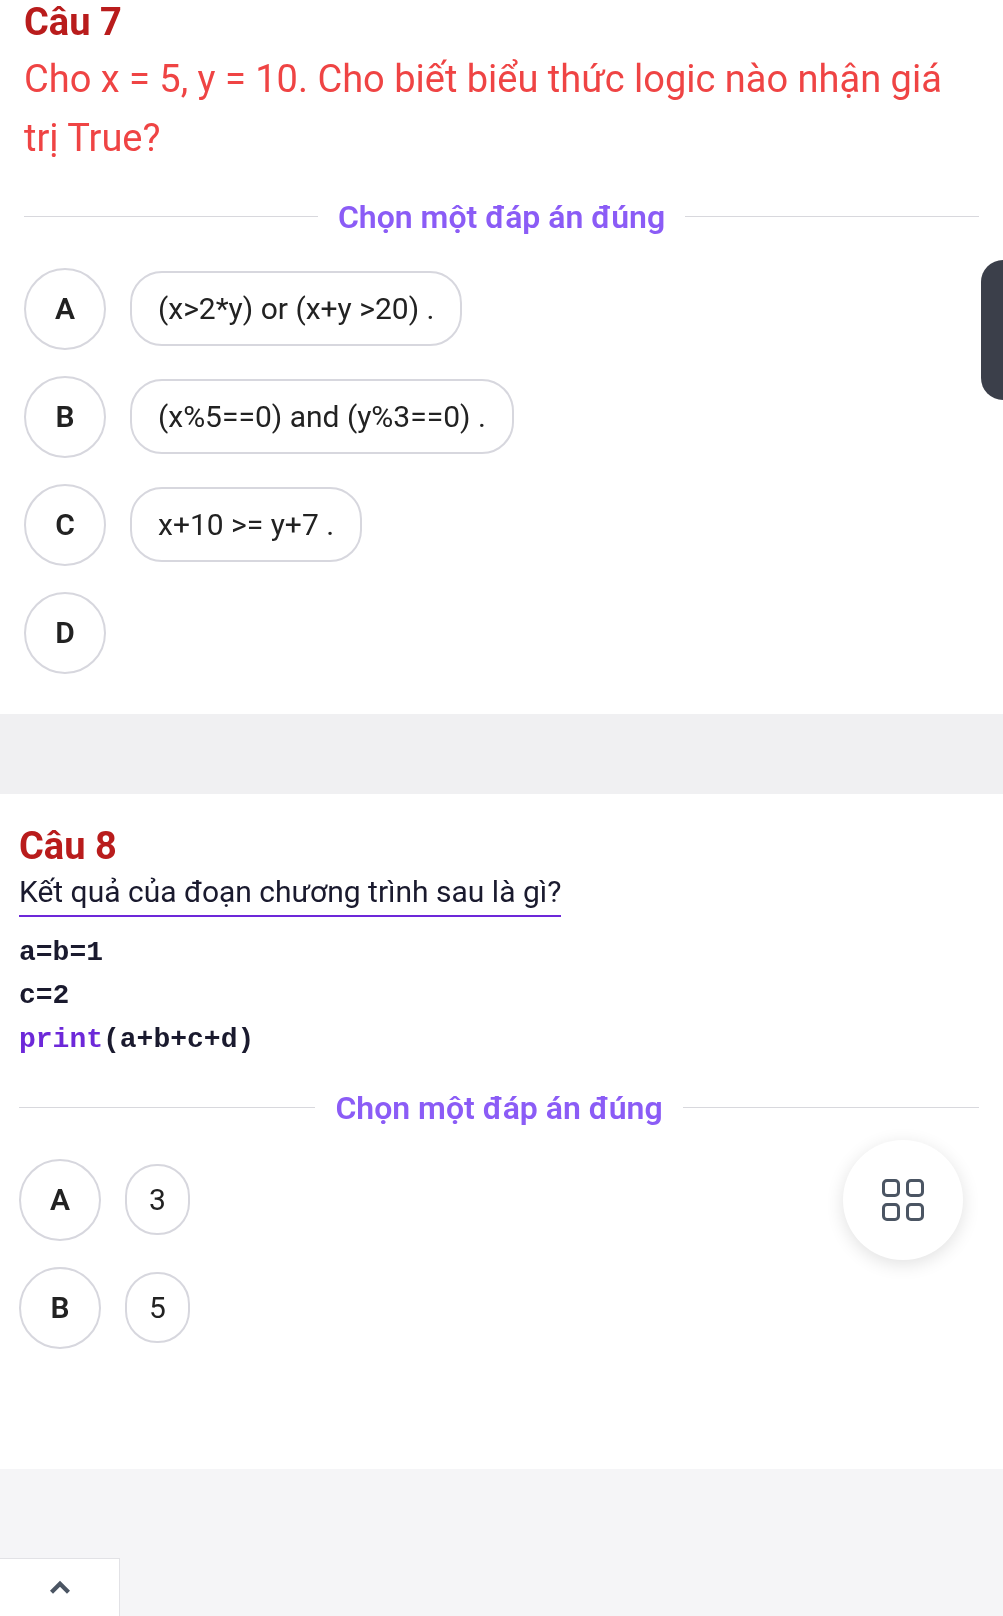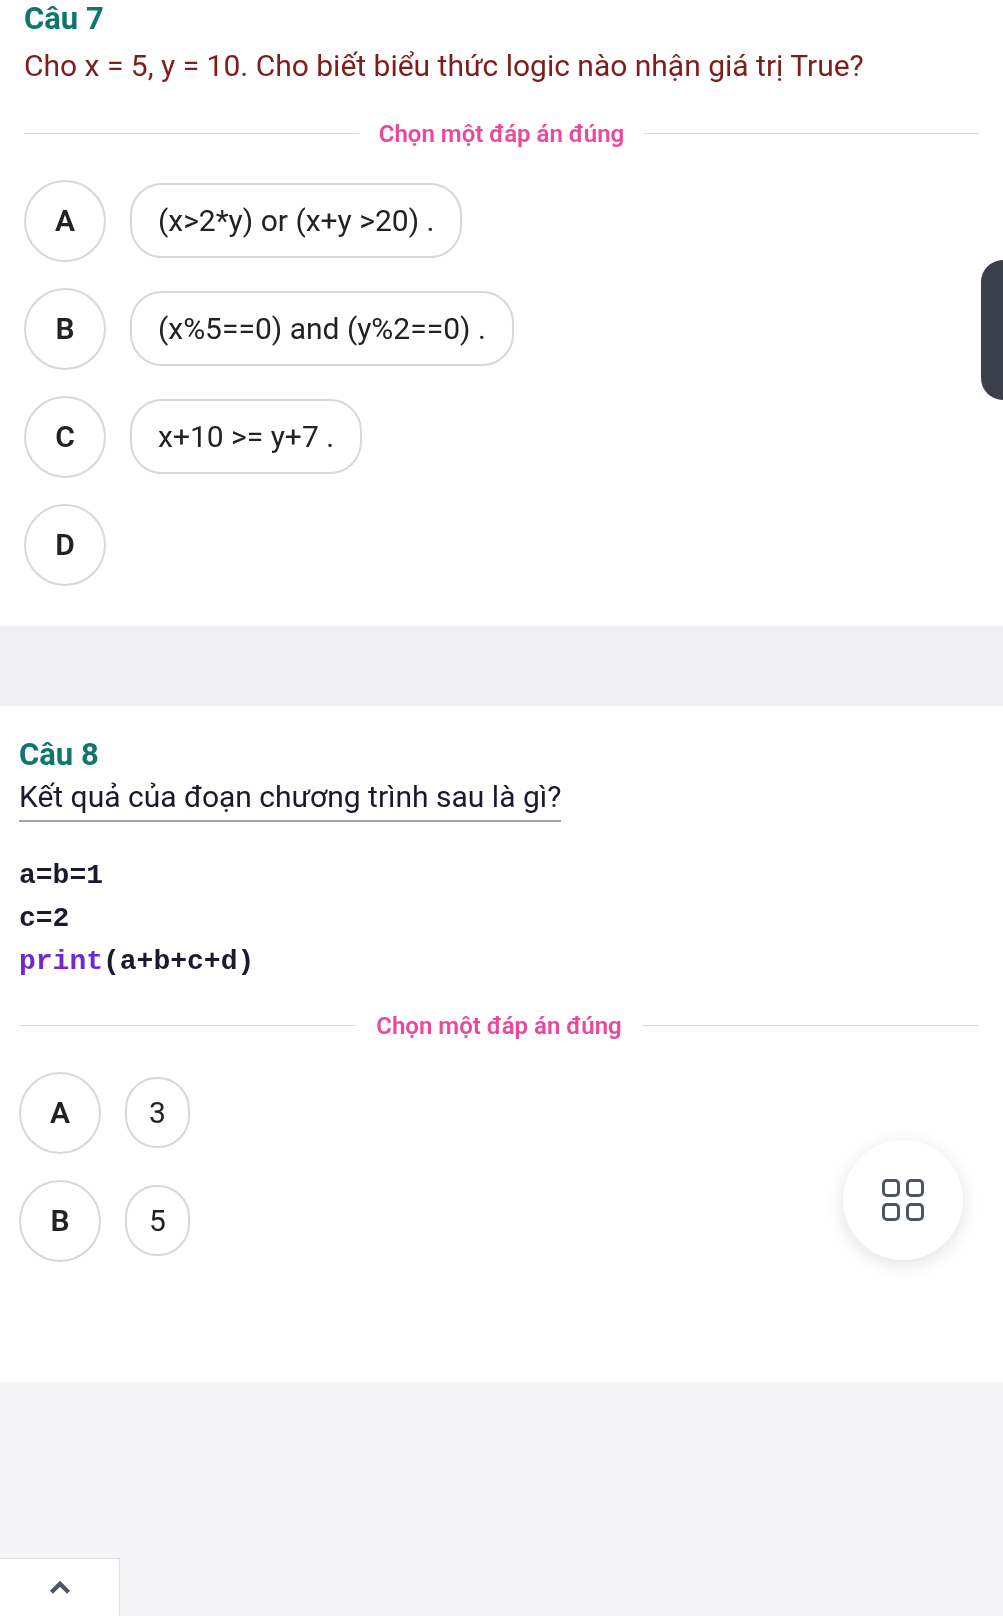--- a/index.html
+++ b/index.html
@@ -8,46 +8,46 @@
     background: #f5f5f7;
     width: 1003px;
     color: #1a1a2e;
   }
   .question-block {
     background: #ffffff;
     padding: 0 24px 40px 24px;
   }
   .question-block + .gap { height: 80px; background: #f0f0f2; }
   .q-title {
-    font-size: 31px;
+    font-size: 38px;
     font-weight: 700;
-    color: #0f766e;
+    color: #b91c1c;
     margin-bottom: 6px;
   }
   .q-text {
-    font-size: 30px;
-    color: #7f1d1d;
+    font-size: 38px;
+    color: #ef4444;
     line-height: 1.55;
     margin-bottom: 30px;
   }
   .divider-row {
     display: flex;
     align-items: center;
     margin: 28px 0 32px 0;
   }
   .divider-line {
     flex: 1;
     height: 1px;
     background: #d8d8dd;
   }
   .divider-label {
     padding: 0 20px;
-    font-size: 24px;
+    font-size: 32px;
     font-weight: 600;
-    color: #ec4899;
+    color: #8b5cf6;
   }
   .options { display: flex; flex-direction: column; gap: 26px; }
   .option-row { display: flex; align-items: center; gap: 24px; }
   .letter-circle {
     width: 82px; height: 82px;
     border: 2px solid #d7d7de;
     border-radius: 50%;
     display: flex; align-items: center; justify-content: center;
     font-size: 30px; font-weight: 600; color: #222;
     background: #fff;
@@ -55,24 +55,24 @@
   .answer-box {
     border: 2px solid #d7d7de;
     border-radius: 32px;
     padding: 18px 26px;
     font-size: 30px;
     color: #222;
     background: #fff;
   }
   .answer-box.small { padding: 16px 22px; }
   .code-block {
-    border-bottom: 2px solid #a3a3a3;
+    border-bottom: 2px solid #6d28d9;
     display: inline-block;
     padding-bottom: 6px;
-    margin-bottom: 32px;
+    margin-bottom: 14px;
   }
   .code-text {
     font-family: "Courier New", monospace;
     font-size: 28px;
     font-weight: 700;
     line-height: 1.55;
   }
   .code-text .kw { color: #6d28d9; }
   .q8-subtitle { font-size: 30px; }
 
@@ -129,21 +129,21 @@
     <div class="divider-line"></div>
   </div>
 
   <div class="options">
     <div class="option-row">
       <div class="letter-circle">A</div>
       <div class="answer-box">(x&gt;2*y) or (x+y &gt;20) .</div>
     </div>
     <div class="option-row">
       <div class="letter-circle">B</div>
-      <div class="answer-box">(x%5==0) and (y%2==0) .</div>
+      <div class="answer-box">(x%5==0) and (y%3==0) .</div>
     </div>
     <div class="option-row">
       <div class="letter-circle">C</div>
       <div class="answer-box">x+10 &gt;= y+7 .</div>
     </div>
     <div class="option-row">
       <div class="letter-circle">D</div>
     </div>
   </div>
 </div>

